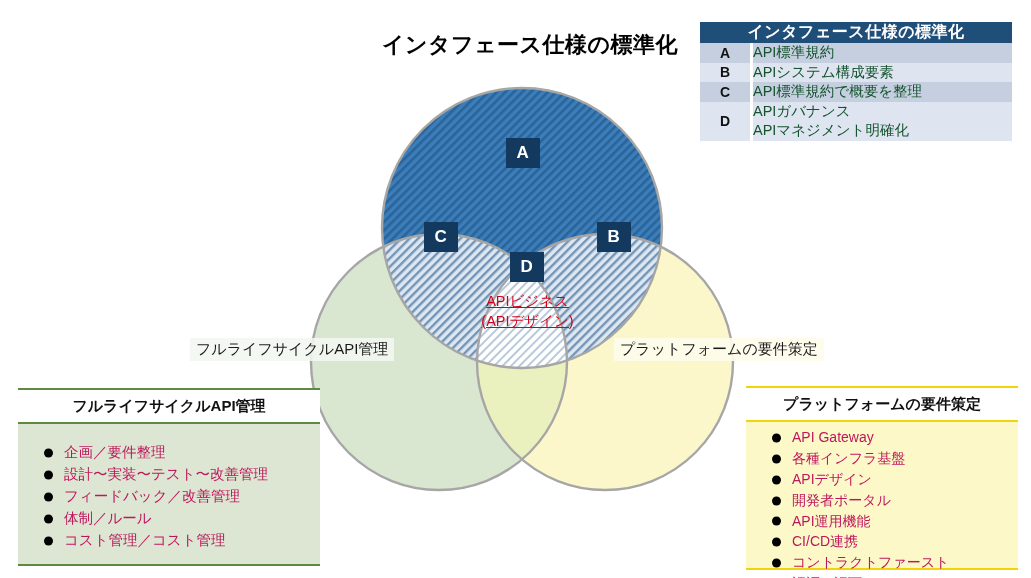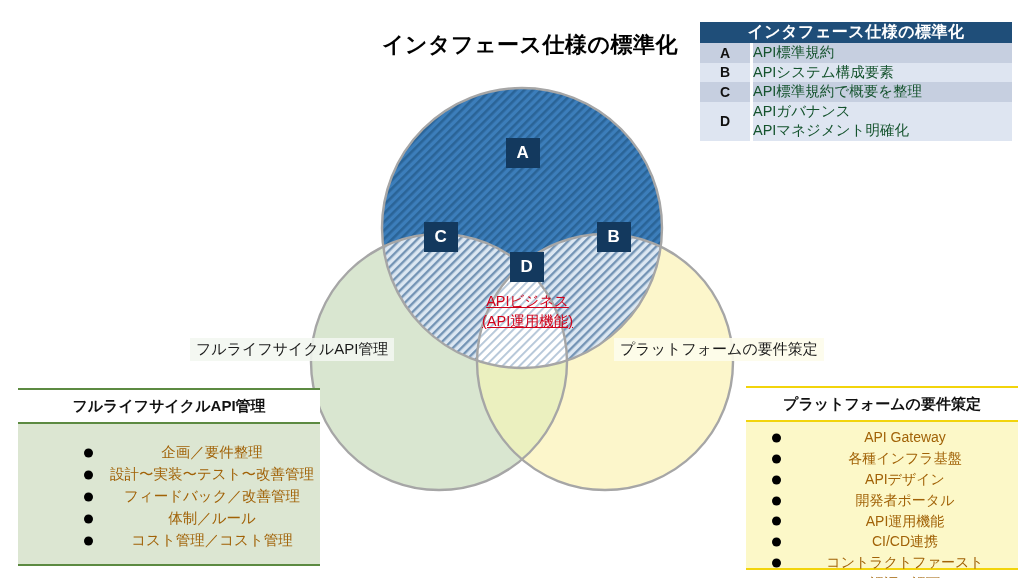--- a/index.html
+++ b/index.html
@@ -80,40 +80,39 @@
   .info-box{position:absolute;}
   .info-title{
     background:#ffffff;text-align:center;
     font-size:15px;font-weight:bold;color:#111;
     padding:7px 0 6px;white-space:nowrap;
   }
   .info-list{
     list-style:none;margin:0;padding:14px 0 12px 26px;
   }
   .info-list li{
-    font-size:14.5px;color:#a16207;line-height:1.45;
+    font-size:14.5px;color:#be185d;line-height:1.45;
     position:relative;padding-left:20px;margin-bottom:1px;
     white-space:nowrap;
-    text-align:center;
   }
   .info-list li .bullet{
     position:absolute;left:0;top:50%;
     width:9px;height:9px;border-radius:50%;
     background:#000;transform:translateY(-50%);
   }
 
   
   #info-box-left{
     left:18px;top:388px;width:302px;height:174px;
     background:#DCE6D2;
     border-top:2.5px solid #5C8A41;
     border-bottom:2.5px solid #5C8A41;
   }
   #info-box-left .info-title{border-bottom:2.5px solid #5C8A41;}
-  #info-box-left .info-list{padding-top:18px;margin-left:40px;}
+  #info-box-left .info-list{padding-top:18px;}
 
   
   #info-box-right{
     left:746px;top:386px;width:272px;height:180px;
     background:#FCF8C8;
     border-top:2.5px solid #F2D40B;
     border-bottom:2.5px solid #F2D40B;
   }
   #info-box-right .info-title{border-bottom:2.5px solid #F2D40B;}
   #info-box-right .info-list{padding-top:6px;}
@@ -194,21 +193,21 @@
   <div class="venn-label" id="venn-label-left">フルライフサイクルAPI管理</div>
   <div class="venn-label" id="venn-label-right">プラットフォームの要件策定</div>
 
   <div class="abcd" id="venn-box-a">A</div>
   <div class="abcd" id="venn-box-c">C</div>
   <div class="abcd" id="venn-box-b">B</div>
   <div class="abcd" id="venn-box-d">D</div>
 
   <div id="venn-center-text">
     <span>APIビジネス</span>
-    <span>(API運用機能)</span>
+    <span>(APIデザイン)</span>
   </div>
 
   <table id="legend-table">
     <tbody>
       <tr>
         <td colspan="2" id="legend-header">インタフェース仕様の標準化</td>
       </tr>
       <tr class="lg-row-a">
         <td class="lg-key">A</td>
         <td class="lg-val">

